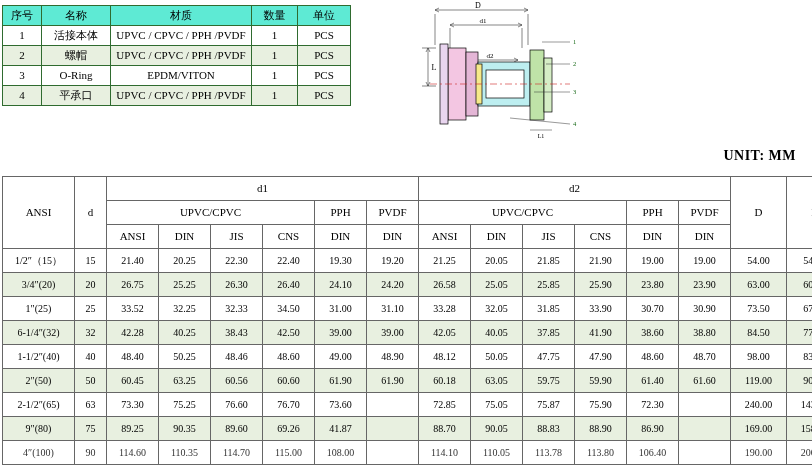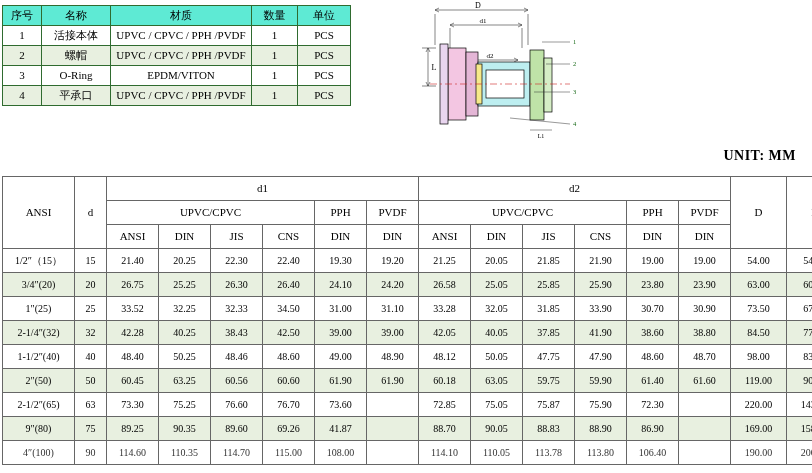--- a/index.html
+++ b/index.html
@@ -294,21 +294,21 @@
         <td>32.05</td>
         <td>31.85</td>
         <td>33.90</td>
         <td>30.70</td>
         <td>30.90</td>
         <td>73.50</td>
         <td>67.50</td>
 
       </tr>
       <tr class="shade">
-        <td class="size-cell">2-1/4″(32)</td>
+        <td class="size-cell">6-1/4″(32)</td>
         <td>32</td>
         <td>42.28</td>
         <td>40.25</td>
         <td>38.43</td>
         <td>42.50</td>
         <td>39.00</td>
         <td>39.00</td>
         <td>42.05</td>
         <td>40.05</td>
         <td>37.85</td>
@@ -365,21 +365,21 @@
         <td>76.60</td>
         <td>76.70</td>
         <td>73.60</td>
         <td></td>
         <td>72.85</td>
         <td>75.05</td>
         <td>75.87</td>
         <td>75.90</td>
         <td>72.30</td>
         <td></td>
-        <td>220.00</td>
+        <td>240.00</td>
         <td>143.00</td>
 
       </tr>
       <tr class="shade">
         <td class="size-cell">9″(80)</td>
         <td>75</td>
         <td>89.25</td>
         <td>90.35</td>
         <td>89.60</td>
         <td>69.26</td>

